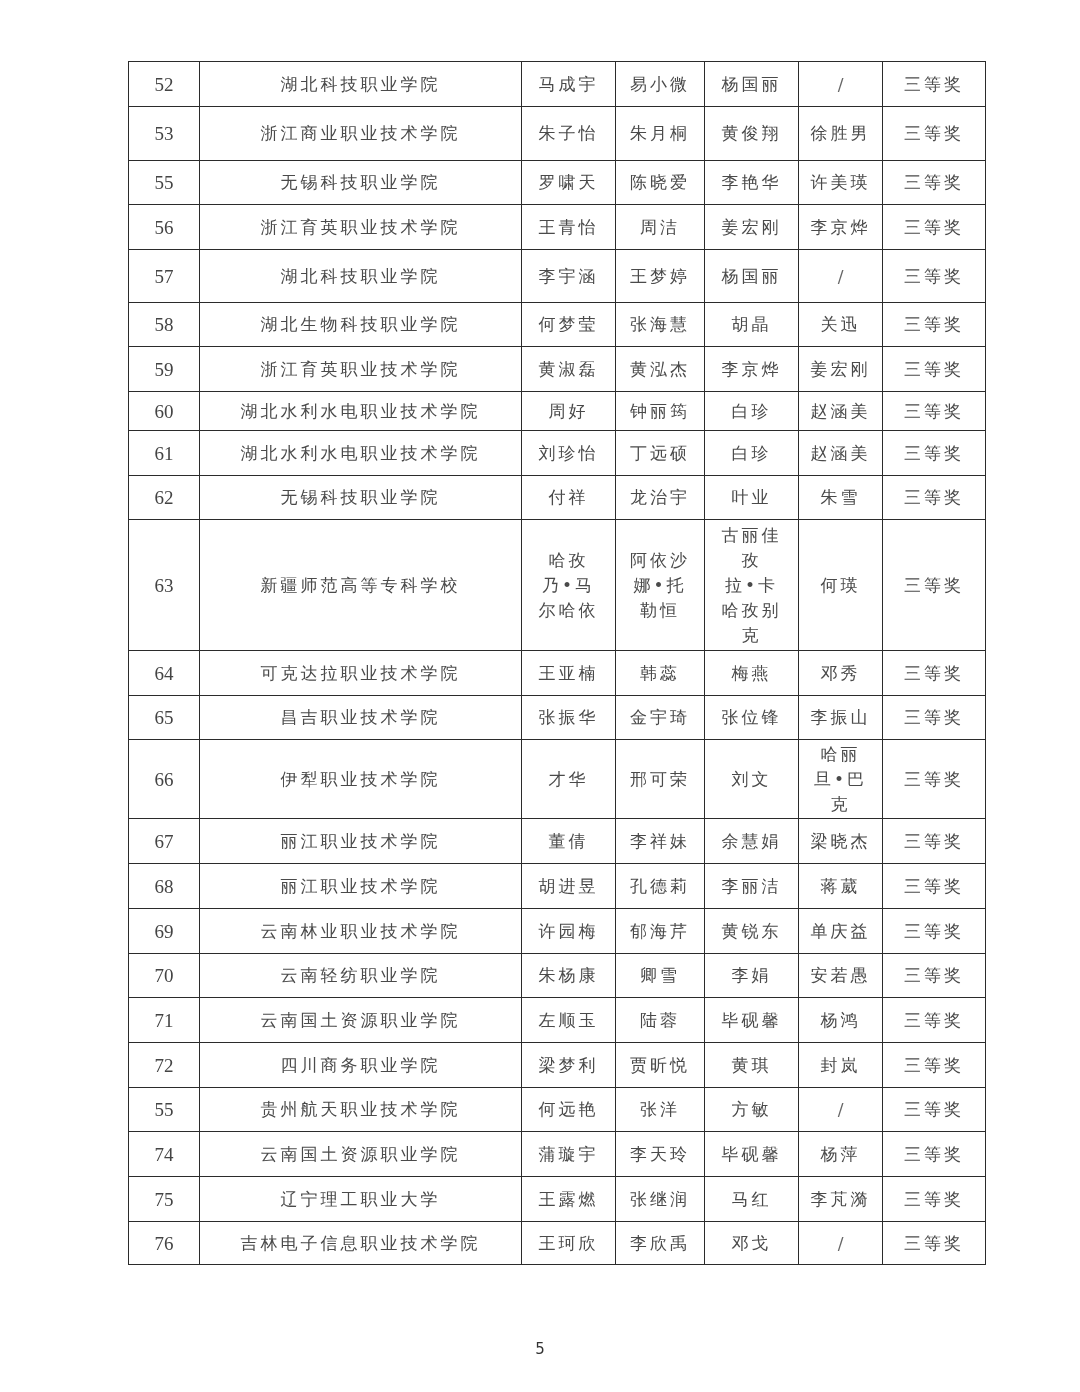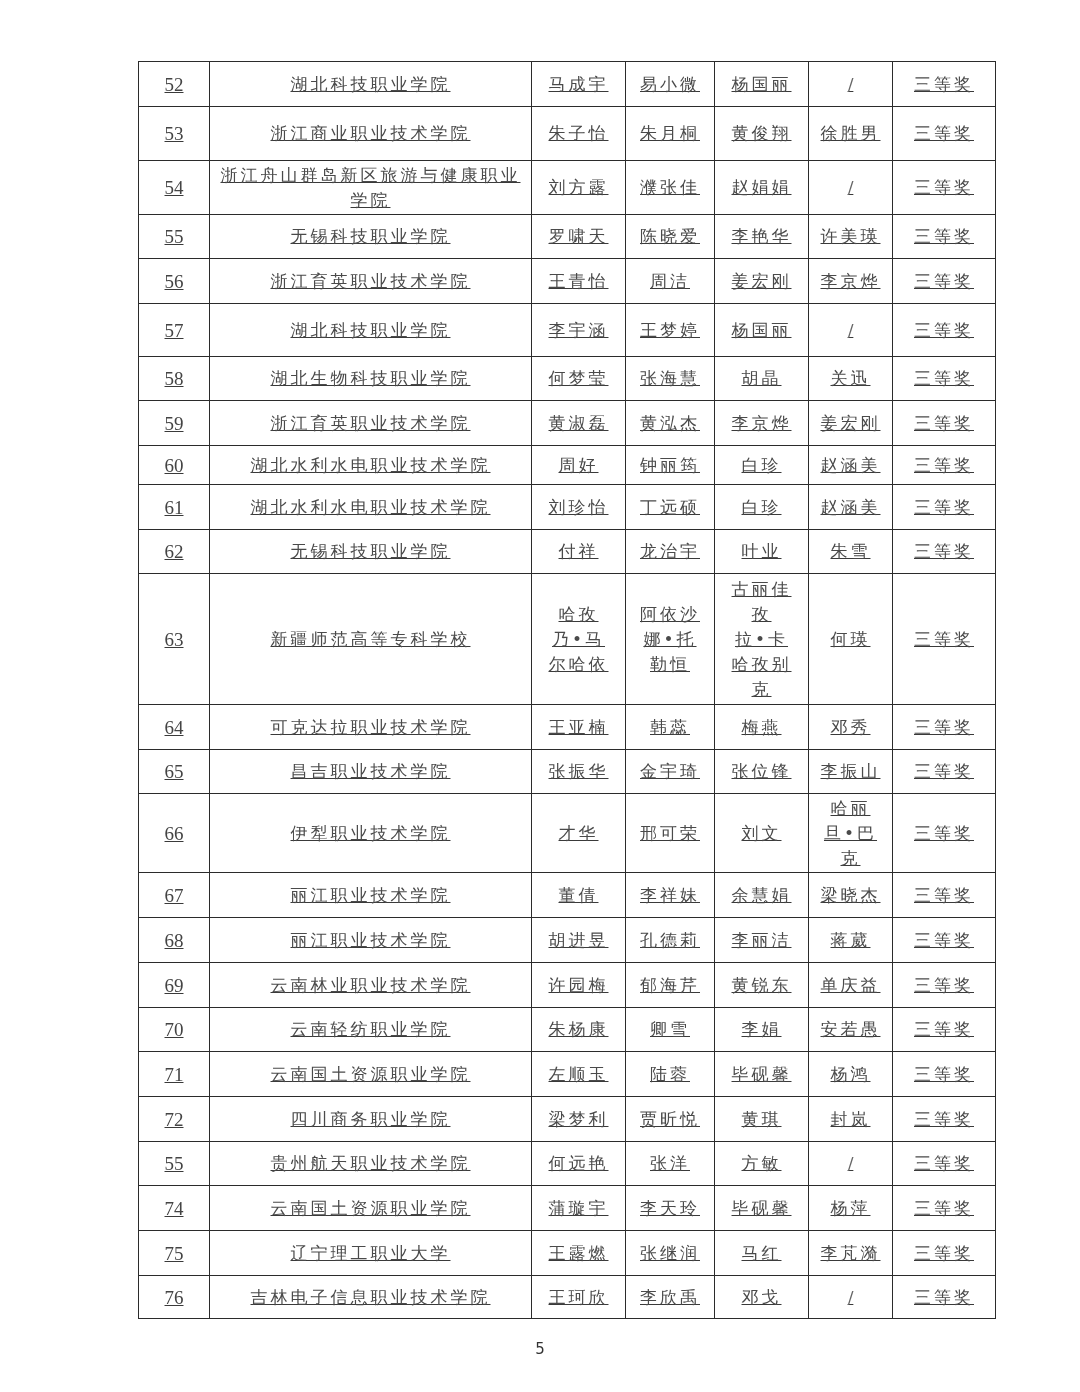--- a/index.html
+++ b/index.html
@@ -17,26 +17,25 @@
     }
     .page {
       position: absolute;
       left: 0; top: 0;
       width: 1080px;
       height: 1392px;
       background: #ffffff;
     }
     table.awards {
       position: absolute;
-      left: 138px;
+      left: 128px;
       top: 61px;
       width: 857px;
       border-collapse: collapse;
       table-layout: fixed;
-      text-decoration: underline;
     }
     table.awards td {
       border: 1.5px solid #2b2b2b;
       text-align: center;
       vertical-align: middle;
       padding: 0 4px;
       font-size: 17px;
       letter-spacing: 3px;
       line-height: 25px;
       color: #4a4a4a;
@@ -93,30 +92,20 @@
         </tr>
         <tr style="height: 54px;">
           <td class="c-no multiline">53</td>
           <td class="c-school multiline">浙江商业职业技术学院</td>
           <td class="c-name multiline">朱子怡</td>
           <td class="c-name multiline">朱月桐</td>
           <td class="c-name multiline">黄俊翔</td>
           <td class="c-name multiline">徐胜男</td>
           <td class="c-award multiline">三等奖</td>
         </tr>
-        <tr style="height: 54px;">
-          <td class="c-no multiline">54</td>
-          <td class="c-school multiline">浙江舟山群岛新区旅游与健康职业
-学院</td>
-          <td class="c-name multiline">刘方露</td>
-          <td class="c-name multiline">濮张佳</td>
-          <td class="c-name multiline">赵娟娟</td>
-          <td class="c-name multiline c-slash">/</td>
-          <td class="c-award multiline">三等奖</td>
-        </tr>
         <tr style="height: 44px;">
           <td class="c-no multiline">55</td>
           <td class="c-school multiline">无锡科技职业学院</td>
           <td class="c-name multiline">罗啸天</td>
           <td class="c-name multiline">陈晓爱</td>
           <td class="c-name multiline">李艳华</td>
           <td class="c-name multiline">许美瑛</td>
           <td class="c-award multiline">三等奖</td>
         </tr>
         <tr style="height: 45px;">

